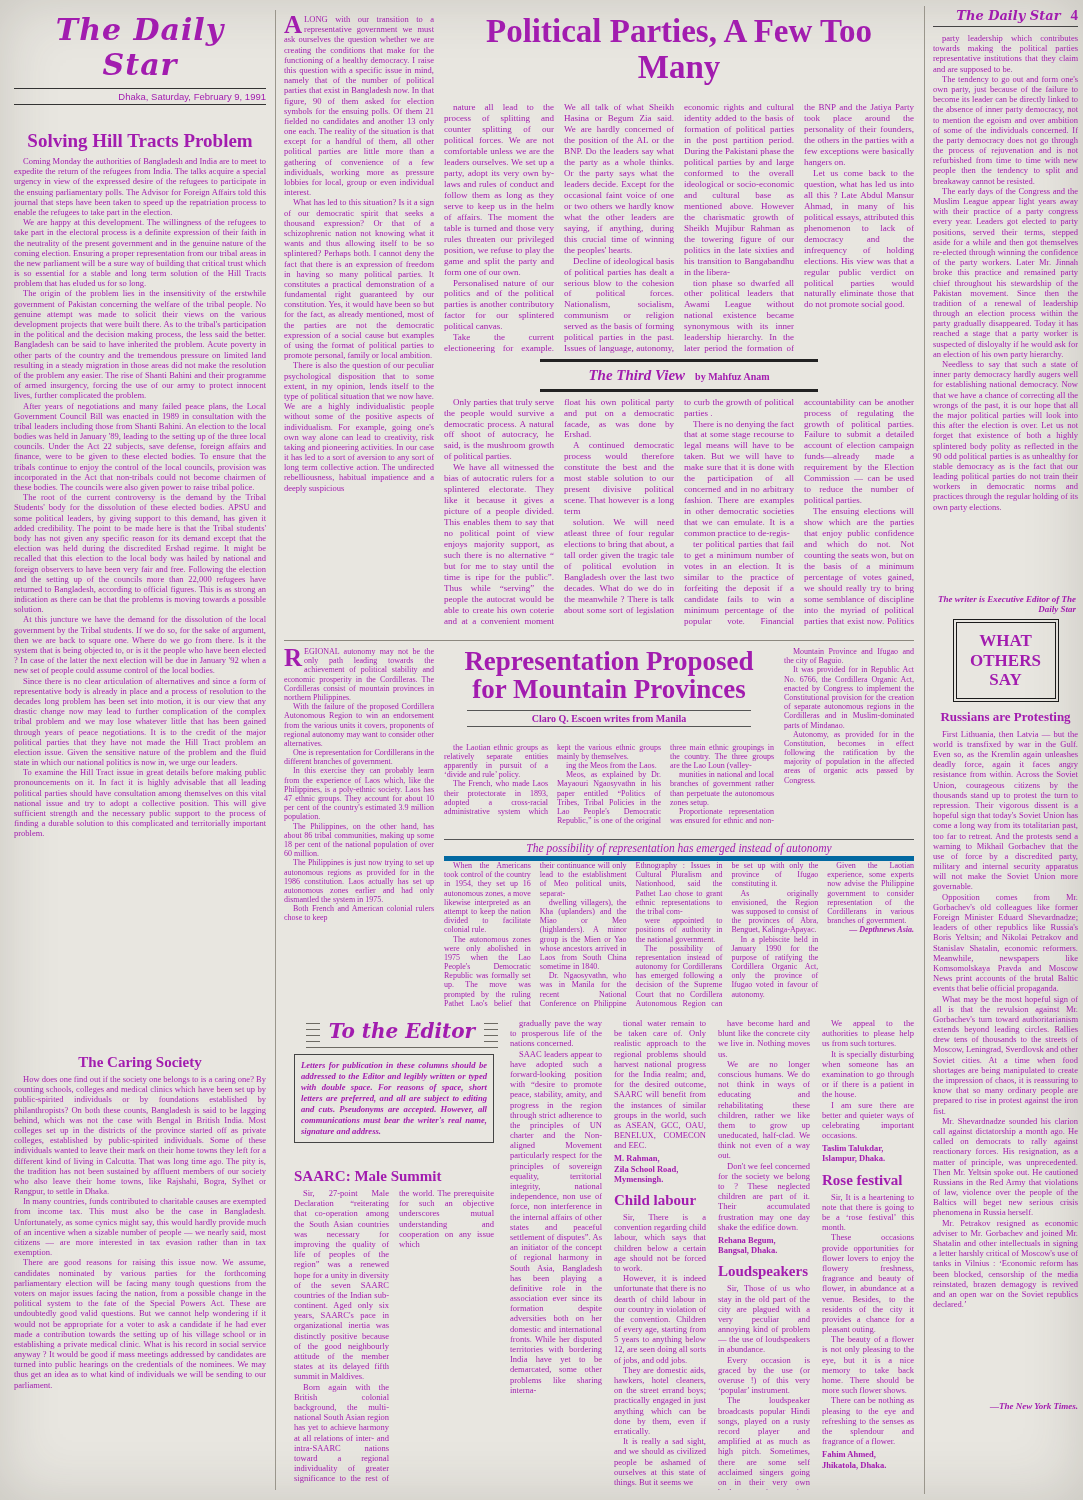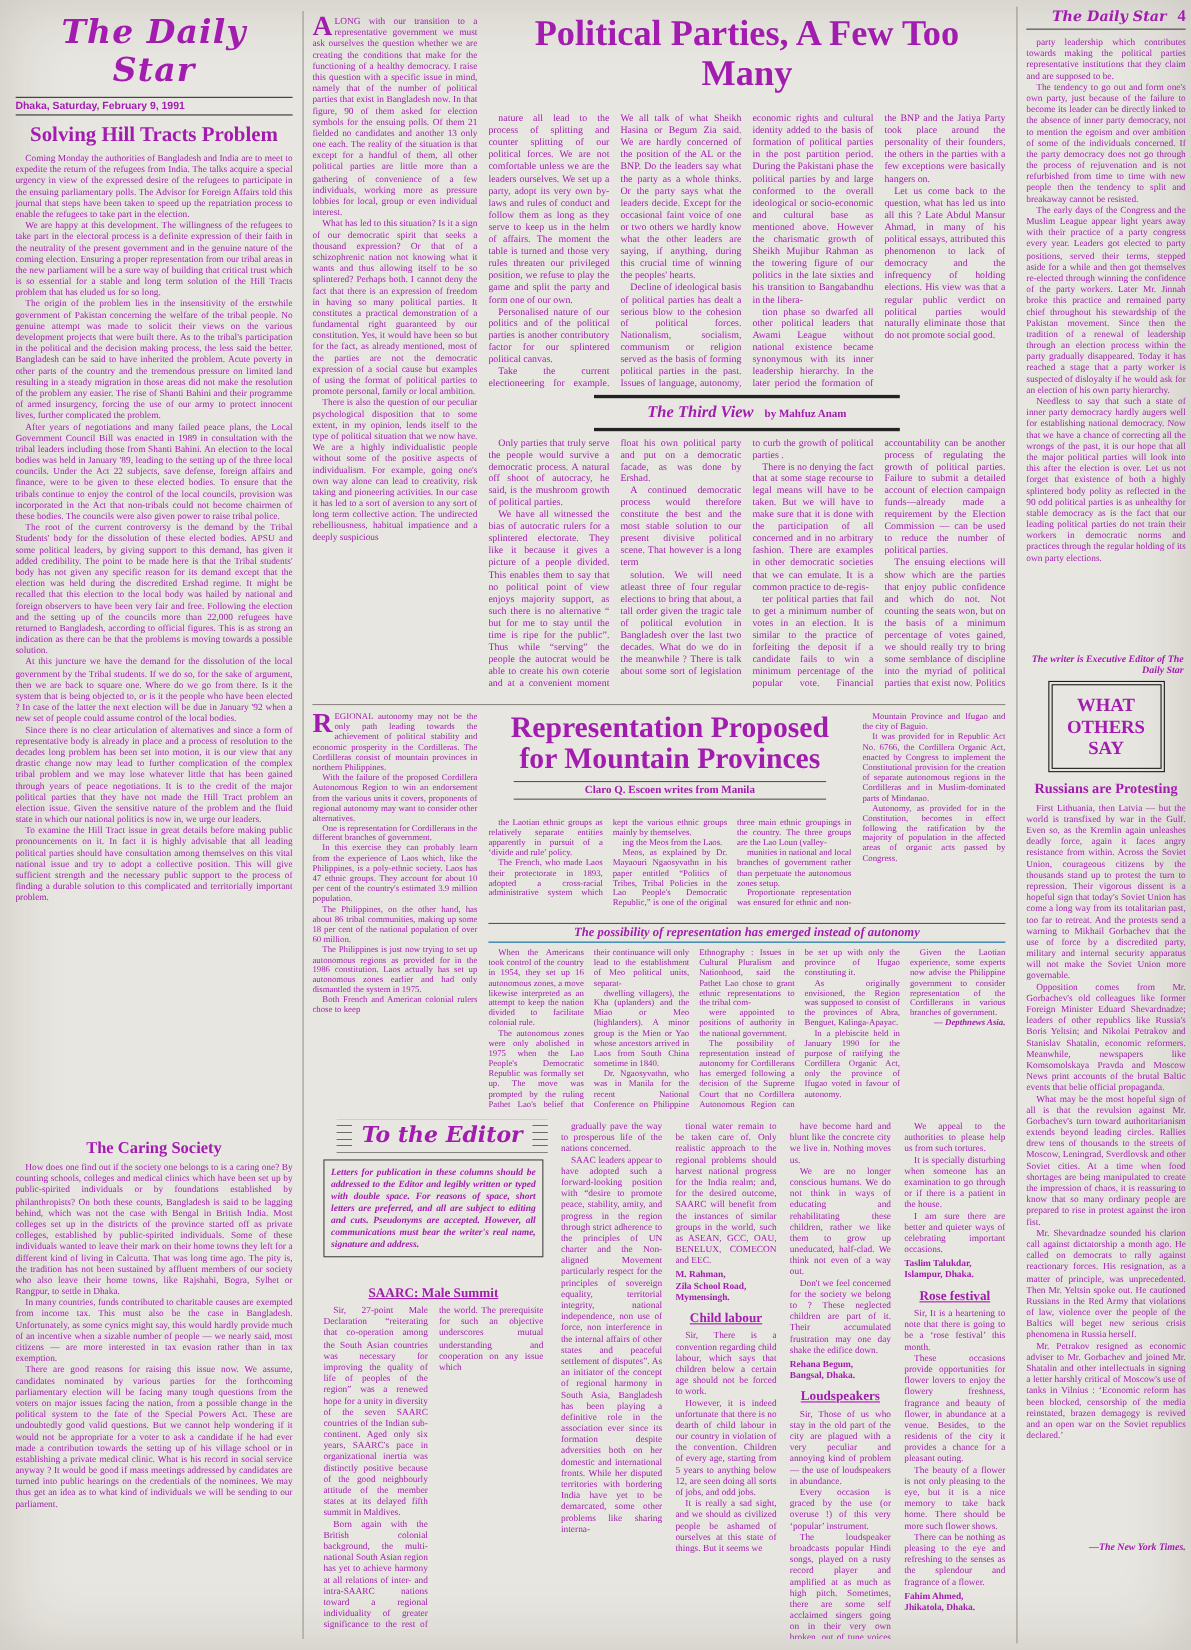--- a/index.html
+++ b/index.html
@@ -10,22 +10,22 @@
   .body p{margin:0;text-indent:9px;text-align:justify;}
   .dropcap p:first-child{text-indent:0;}
   .dropcap p:first-child::first-letter{float:left;font-size:25px;line-height:19px;
         padding:1px 2px 0 0;font-weight:bold;}
 
   
   .leftcol{position:absolute;left:14px;top:10px;width:252px;height:1480px;
         padding-right:9px;border-right:1px solid #9a968c;overflow:hidden;}
   .mast-title{font-family:"DejaVu Serif",serif;font-style:italic;font-weight:bold;
         font-size:30px;text-align:center;margin:2px 0 6px;letter-spacing:1px;}
-  .dateline{border-top:1px solid #333;border-bottom:1px solid #333;text-align:left;
-        font-size:9.5px;padding:2px 0;margin-bottom:7px;font-family:"Liberation Sans",sans-serif;font-weight:bold;}
+  .dateline{border-top:1px solid #333;border-bottom:1px solid #333;text-align:right;
+        font-size:9.5px;padding:2px 0;margin-bottom:25px;font-family:"Liberation Sans",sans-serif;}
   .ed-title{font-size:19px;font-weight:bold;text-align:center;margin:2px 0 4px;}
   .ed-title2{font-size:15px;font-weight:bold;text-align:center;margin:8px 0 3px;}
   .hill-body{height:890px;overflow:hidden;}
   .caring-body{height:452px;overflow:hidden;}
 
   
   .centercol{position:absolute;left:284px;top:10px;width:630px;height:1480px;}
   .pp-col1{position:absolute;left:0;top:4px;width:150px;height:622px;overflow:hidden;}
   .pp-headline{position:absolute;left:160px;top:4px;width:470px;margin:0;
         font-size:33px;line-height:1.08;text-align:center;font-weight:bold;}
@@ -39,37 +39,37 @@
   .rep{position:absolute;left:0;top:630px;width:630px;height:372px;border-top:1px solid #8c887f;}
   .rep .body{font-size:8px;line-height:1.15;}
   .rep-left{position:absolute;left:0;top:6px;width:150px;height:360px;overflow:hidden;}
   .rep-mid{position:absolute;left:160px;top:4px;width:330px;height:190px;overflow:hidden;}
   .rep-headline{margin:2px 0 6px;font-size:27px;line-height:1.05;text-align:center;font-weight:bold;}
   .rep-byline{width:86%;margin:0 auto 16px;border-top:1px solid #555;border-bottom:1px solid #555;
         text-align:center;font-weight:bold;font-size:10px;padding:2px 0;}
   .rep-snippet{column-count:3;column-gap:9px;column-fill:auto;height:84px;overflow:hidden;}
   .rep-topright{position:absolute;left:500px;top:6px;width:130px;height:188px;overflow:hidden;}
   .rep-banner{position:absolute;left:160px;top:198px;width:470px;border-top:1px solid #555;
-        border-bottom:1px solid #0369a1;font-style:italic;font-weight:bold;font-size:11.5px;
+        border-bottom:5px solid #0369a1;font-style:italic;font-weight:normal;font-size:11.5px;
         text-align:center;padding:2px 0;}
   .rep-bottom{position:absolute;left:160px;top:220px;width:470px;height:148px;
         column-count:5;column-gap:9px;column-fill:auto;overflow:hidden;}
   .rep-bottom p:last-child{font-style:italic;font-weight:bold;text-align:right;}
 
   
   .letters{position:absolute;left:10px;top:1008px;width:620px;height:472px;}
   .tte-banner{position:absolute;left:12px;top:0;width:192px;height:30px;text-align:center;
         background:repeating-linear-gradient(to bottom,transparent 0 5px,#6d6a63 5px 6px);}
   .tte-banner span{display:inline-block;background:#e8e6e0;padding:0 9px;font-size:20px;
         font-style:italic;font-weight:bold;font-family:"DejaVu Serif",serif;margin-top:1px;}
   .tte-notice{position:absolute;left:0;top:36px;width:186px;border:1px solid #444;
         padding:5px 6px;font-size:8.6px;font-style:italic;font-weight:bold;
         text-align:justify;line-height:1.28;}
   .saarc-block{position:absolute;left:0;top:150px;width:200px;height:322px;overflow:hidden;}
-  .letters h4{font-size:12px;font-weight:bold;text-align:center;margin:7px 0 3px;text-decoration:underline;}
+  .letters h4{font-size:15px;font-weight:bold;margin:7px 0 3px;}
   .saarc-block h4{margin-top:0;}
   .two-col{column-count:2;column-gap:10px;column-fill:auto;height:300px;overflow:hidden;}
   .lcol{position:absolute;top:0;width:92px;height:472px;overflow:hidden;}
   .lcol-c{left:216px}.lcol-d{left:320px}.lcol-e{left:424px}.lcol-f{left:528px}
   .sig{margin:3px 0 2px;}
   .sig p{font-weight:bold;text-indent:0;text-align:left;}
 
   
   .rightcol{position:absolute;left:924px;top:6px;width:145px;height:1488px;
         padding-left:8px;border-left:1px solid #9a968c;overflow:hidden;}
@@ -212,20 +212,21 @@
           </div>
         <div class="sig">
             <p>M. Rahman,</p>
             <p>Zila School Road,</p>
             <p>Mymensingh.</p>
           </div>
         <h4>Child labour</h4>
         <div>
             <p>Sir, There is a convention regarding child labour, which says that children below a certain age should not be forced to work.</p>
             <p>However, it is indeed unfortunate that there is no dearth of child labour in our country in violation of the convention. Children of every age, starting from 5 years to anything below 12, are seen doing all sorts of jobs, and odd jobs.</p>
+            <p>They are domestic aids, hawkers, hotel cleaners, on the street errand boys; practically engaged in just anything which can be done by them, even if erratically.</p>
             <p>It is really a sad sight, and we should as civilized people be ashamed of ourselves at this state of things. But it seems we</p>
           </div>
       </div>
 
       <div class="lcol lcol-e body">
         <div>
             <p>have become hard and blunt like the concrete city we live in. Nothing moves us.</p>
             <p>We are no longer conscious humans. We do not think in ways of educating and rehabilitating these children, rather we like them to grow up uneducated, half-clad. We think not even of a way out.</p>
             <p>Don't we feel concerned for the society we belong to ? These neglected children are part of it. Their accumulated frustration may one day shake the edifice down.</p>
           </div>

